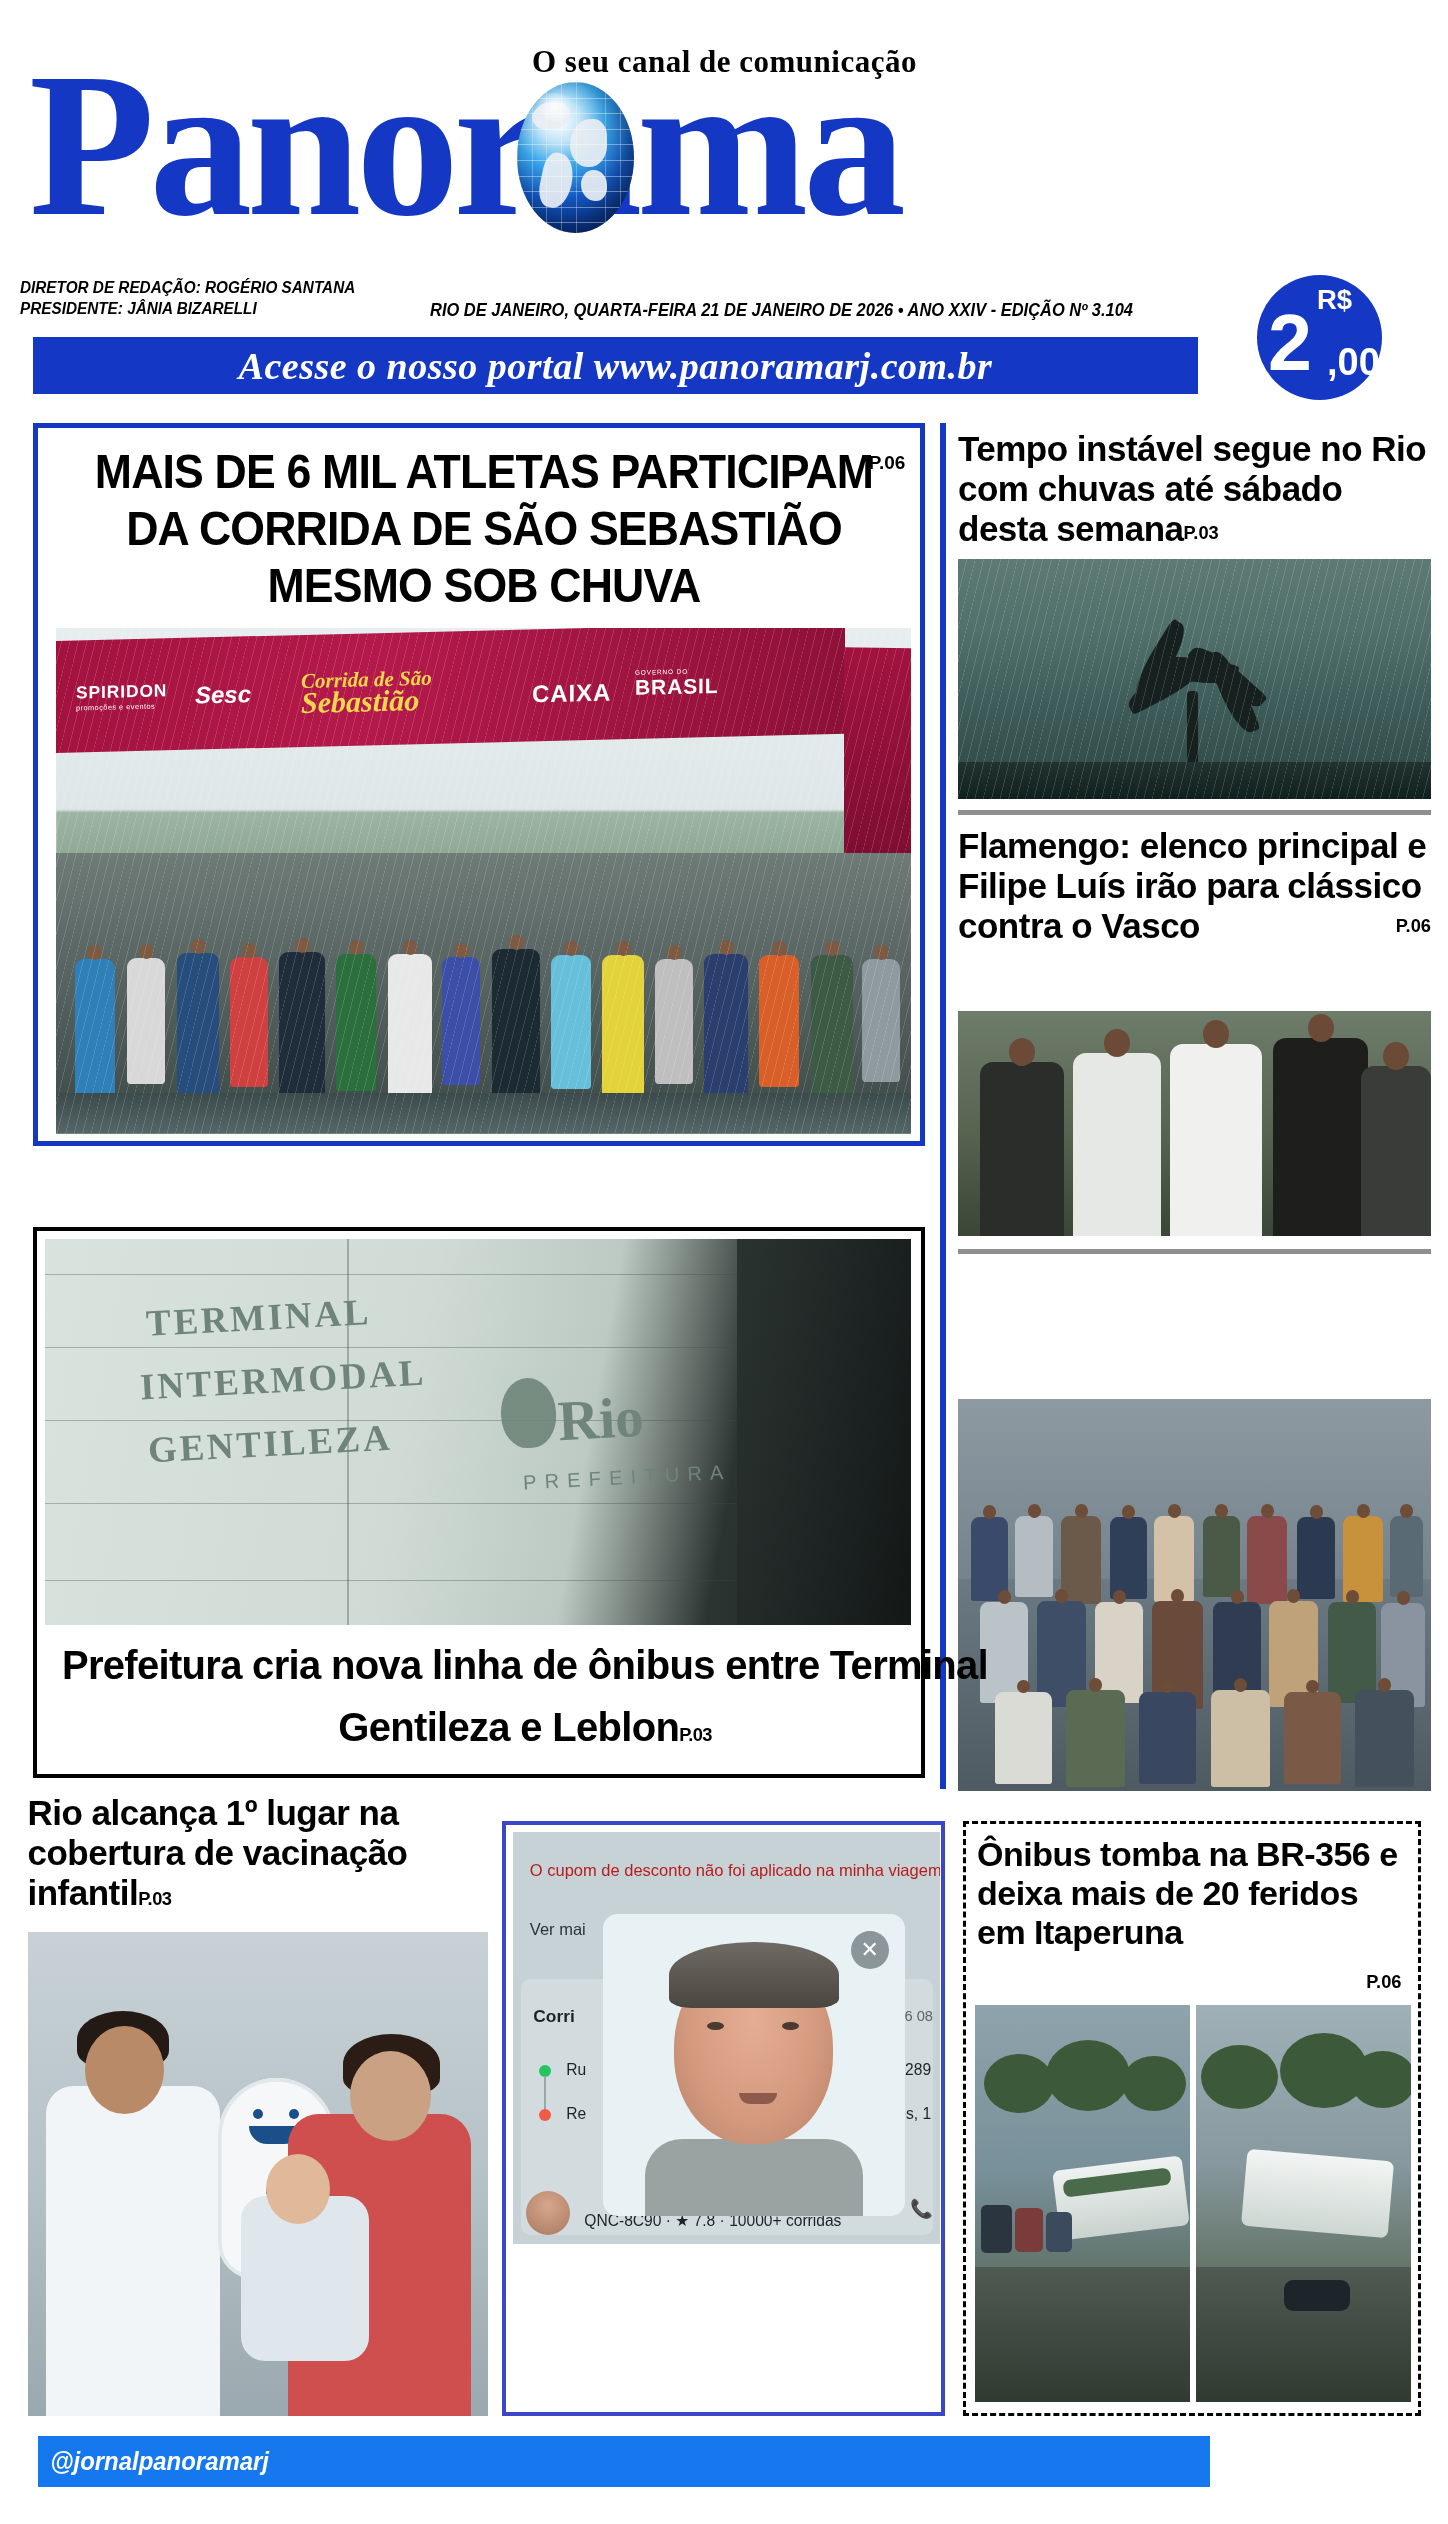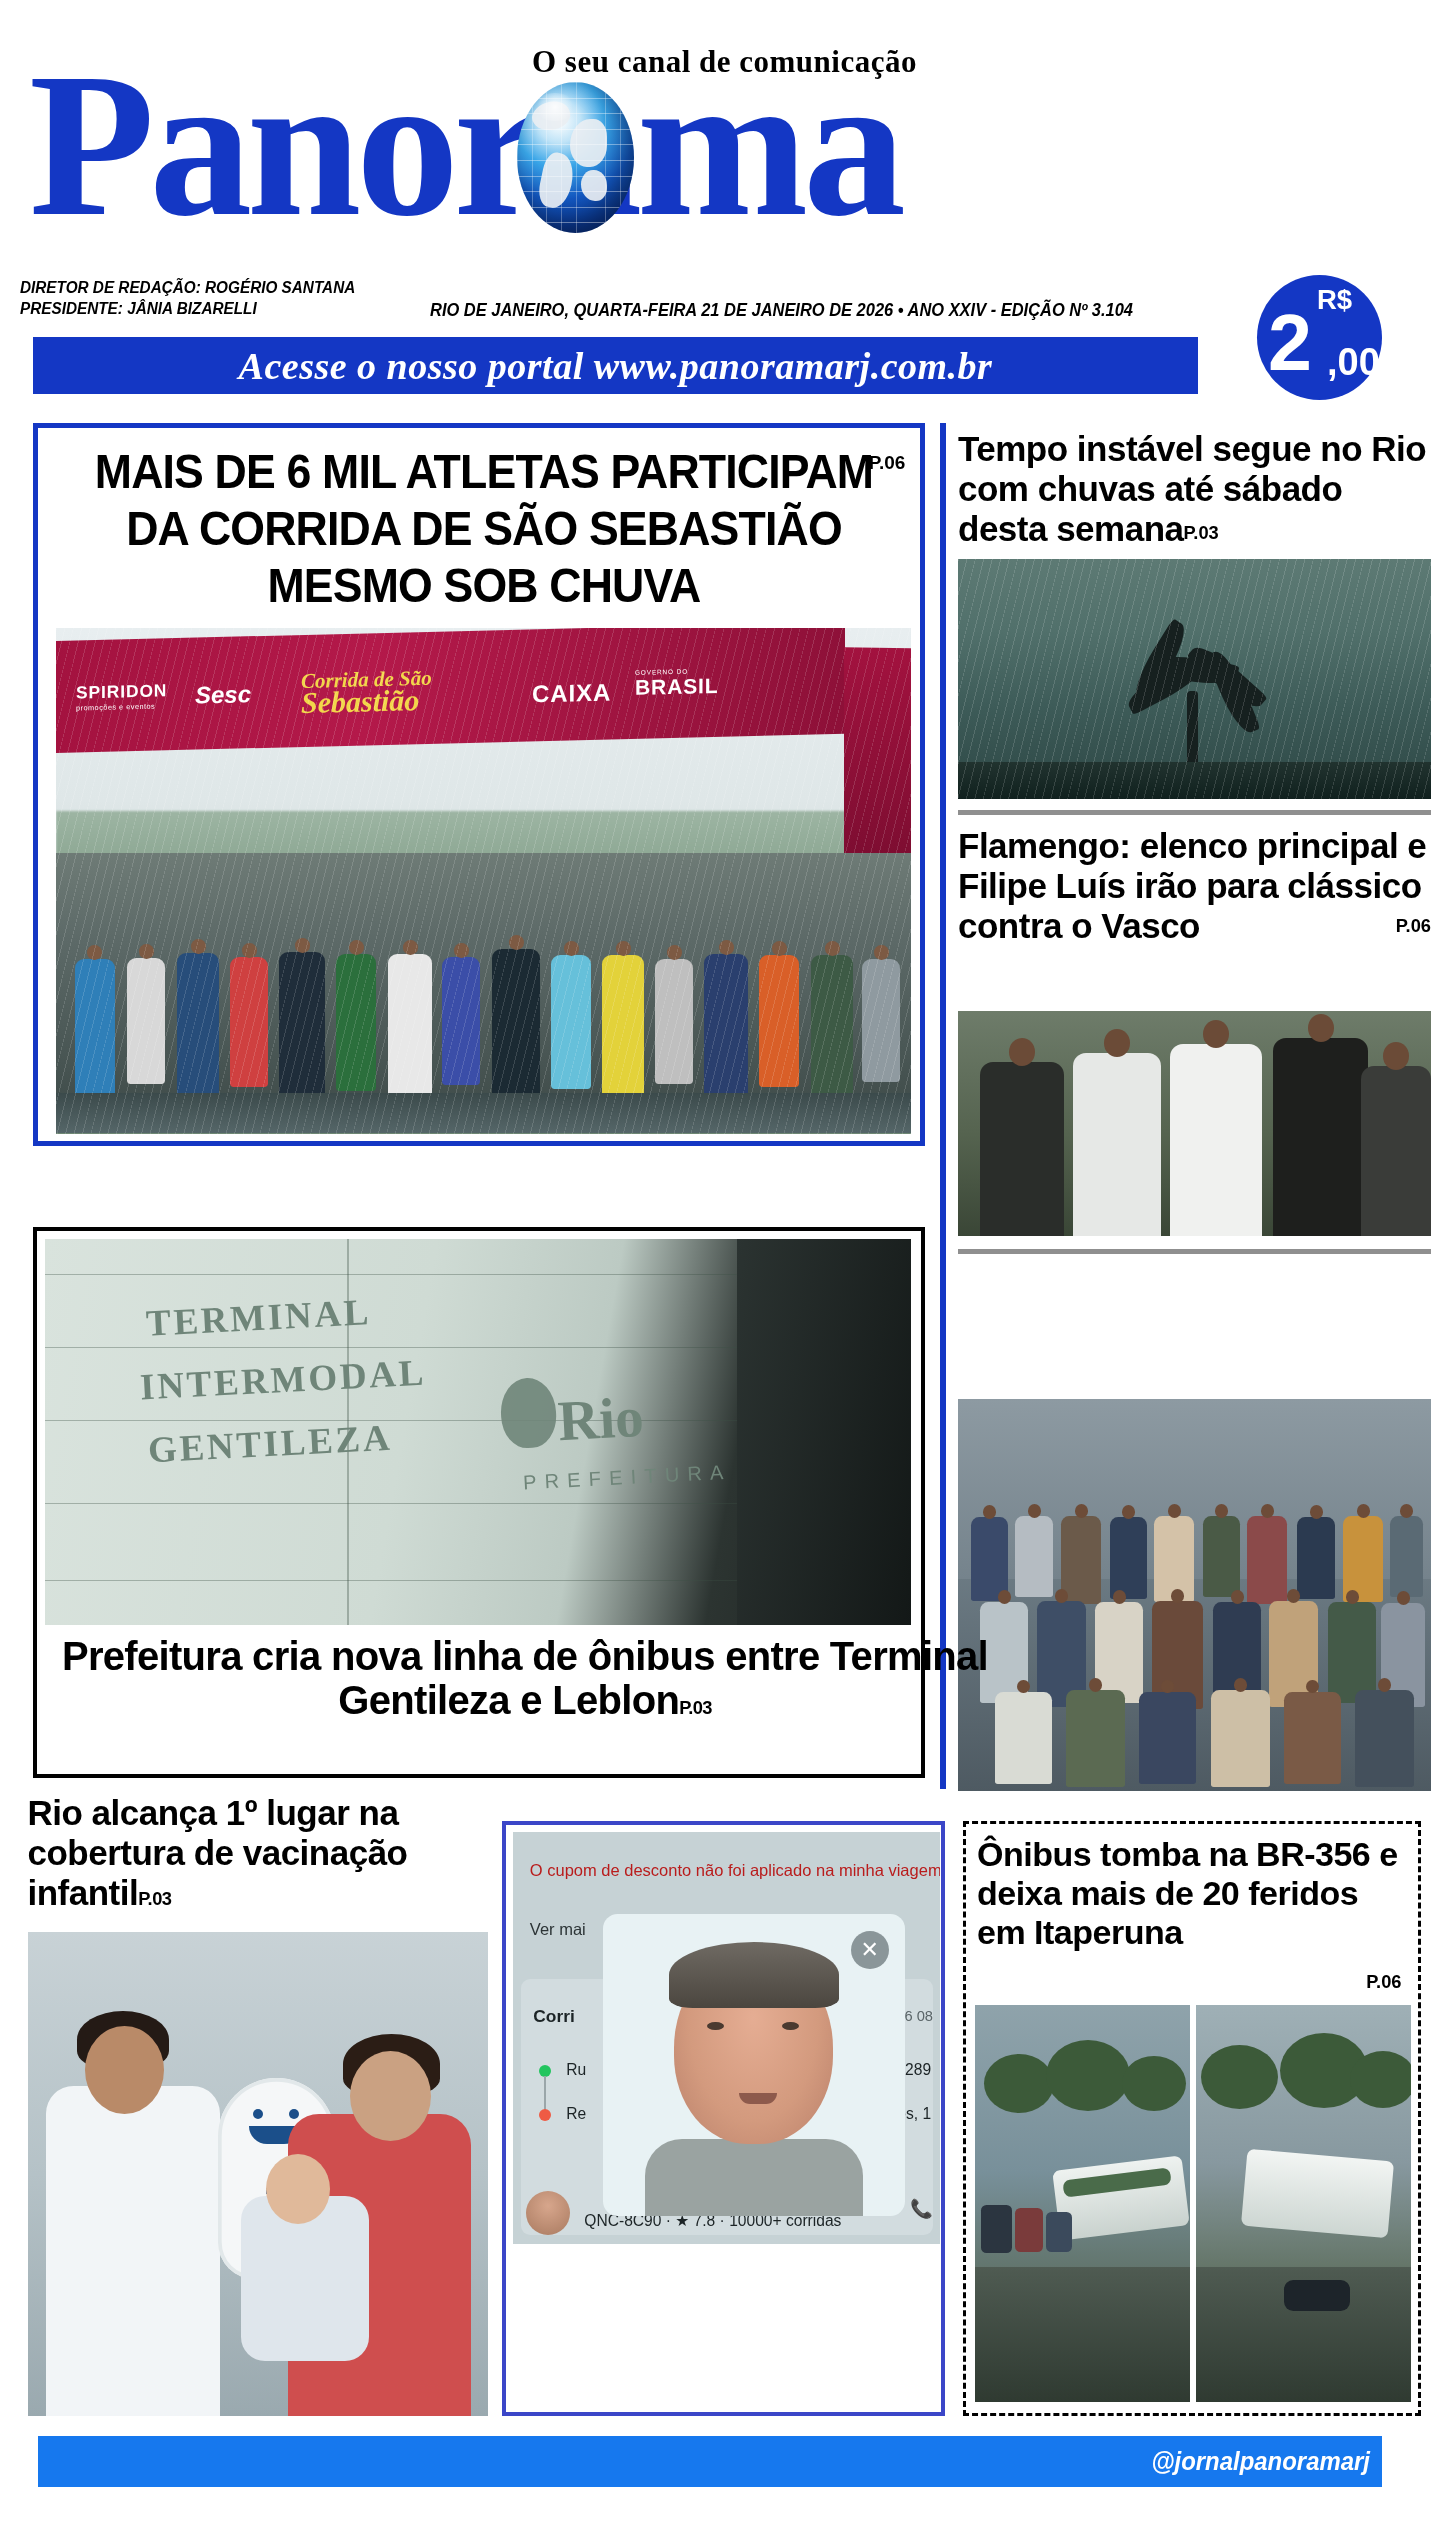--- a/index.html
+++ b/index.html
@@ -287,21 +287,21 @@
     opacity: .9;
   }
   .tp-right-dark {
     position: absolute; right: 0; top: 0; width: 174px; height: 386px;
     background: linear-gradient(100deg, #2b3331, #131817);
   }
   .terminal-headline {
     position: absolute; left: 0; top: 403px; width: 976px;
     text-align: center;
     font-family: "Liberation Sans", sans-serif;
-    font-weight: bold; font-size: 40px; line-height: 44px; color: #000;
+    font-weight: bold; font-size: 40px; line-height: 62px; color: #000;
     letter-spacing: -0.7px;
   }
 
   
   .vac-headline {
     position: absolute; left: 27.5px; top: 1793px; width: 458px;
     font-family: "Liberation Sans", sans-serif;
     font-weight: bold; font-size: 35px; line-height: 40px; color: #000;
     letter-spacing: -0.5px;
   }
@@ -481,22 +481,22 @@
     position: absolute; border-radius: 50%;
     background: #3c5a39;
   }
   .bus-road {
     position: absolute; left: 0; bottom: 0; width: 100%; height: 34%;
     background: linear-gradient(#4f5b52, #2f3a31);
   }
 
   
   .footer-bar {
-    position: absolute; left: 38px; top: 2436px; width: 1344px; height: 51px;
-    background: #1678ee; display: flex; align-items: center; justify-content: flex-end;
+    position: absolute; left: 38px; top: 2436px; width: 1172px; height: 51px;
+    background: #1678ee; display: flex; align-items: center; justify-content: flex-start;
   }
   .footer-bar span {
     color: #fff; font-family: "Liberation Sans", sans-serif;
     font-weight: bold; font-style: italic; font-size: 26.6px;
     transform: scaleX(.9);
   }
 </style>
 </head>
 <body>
 

